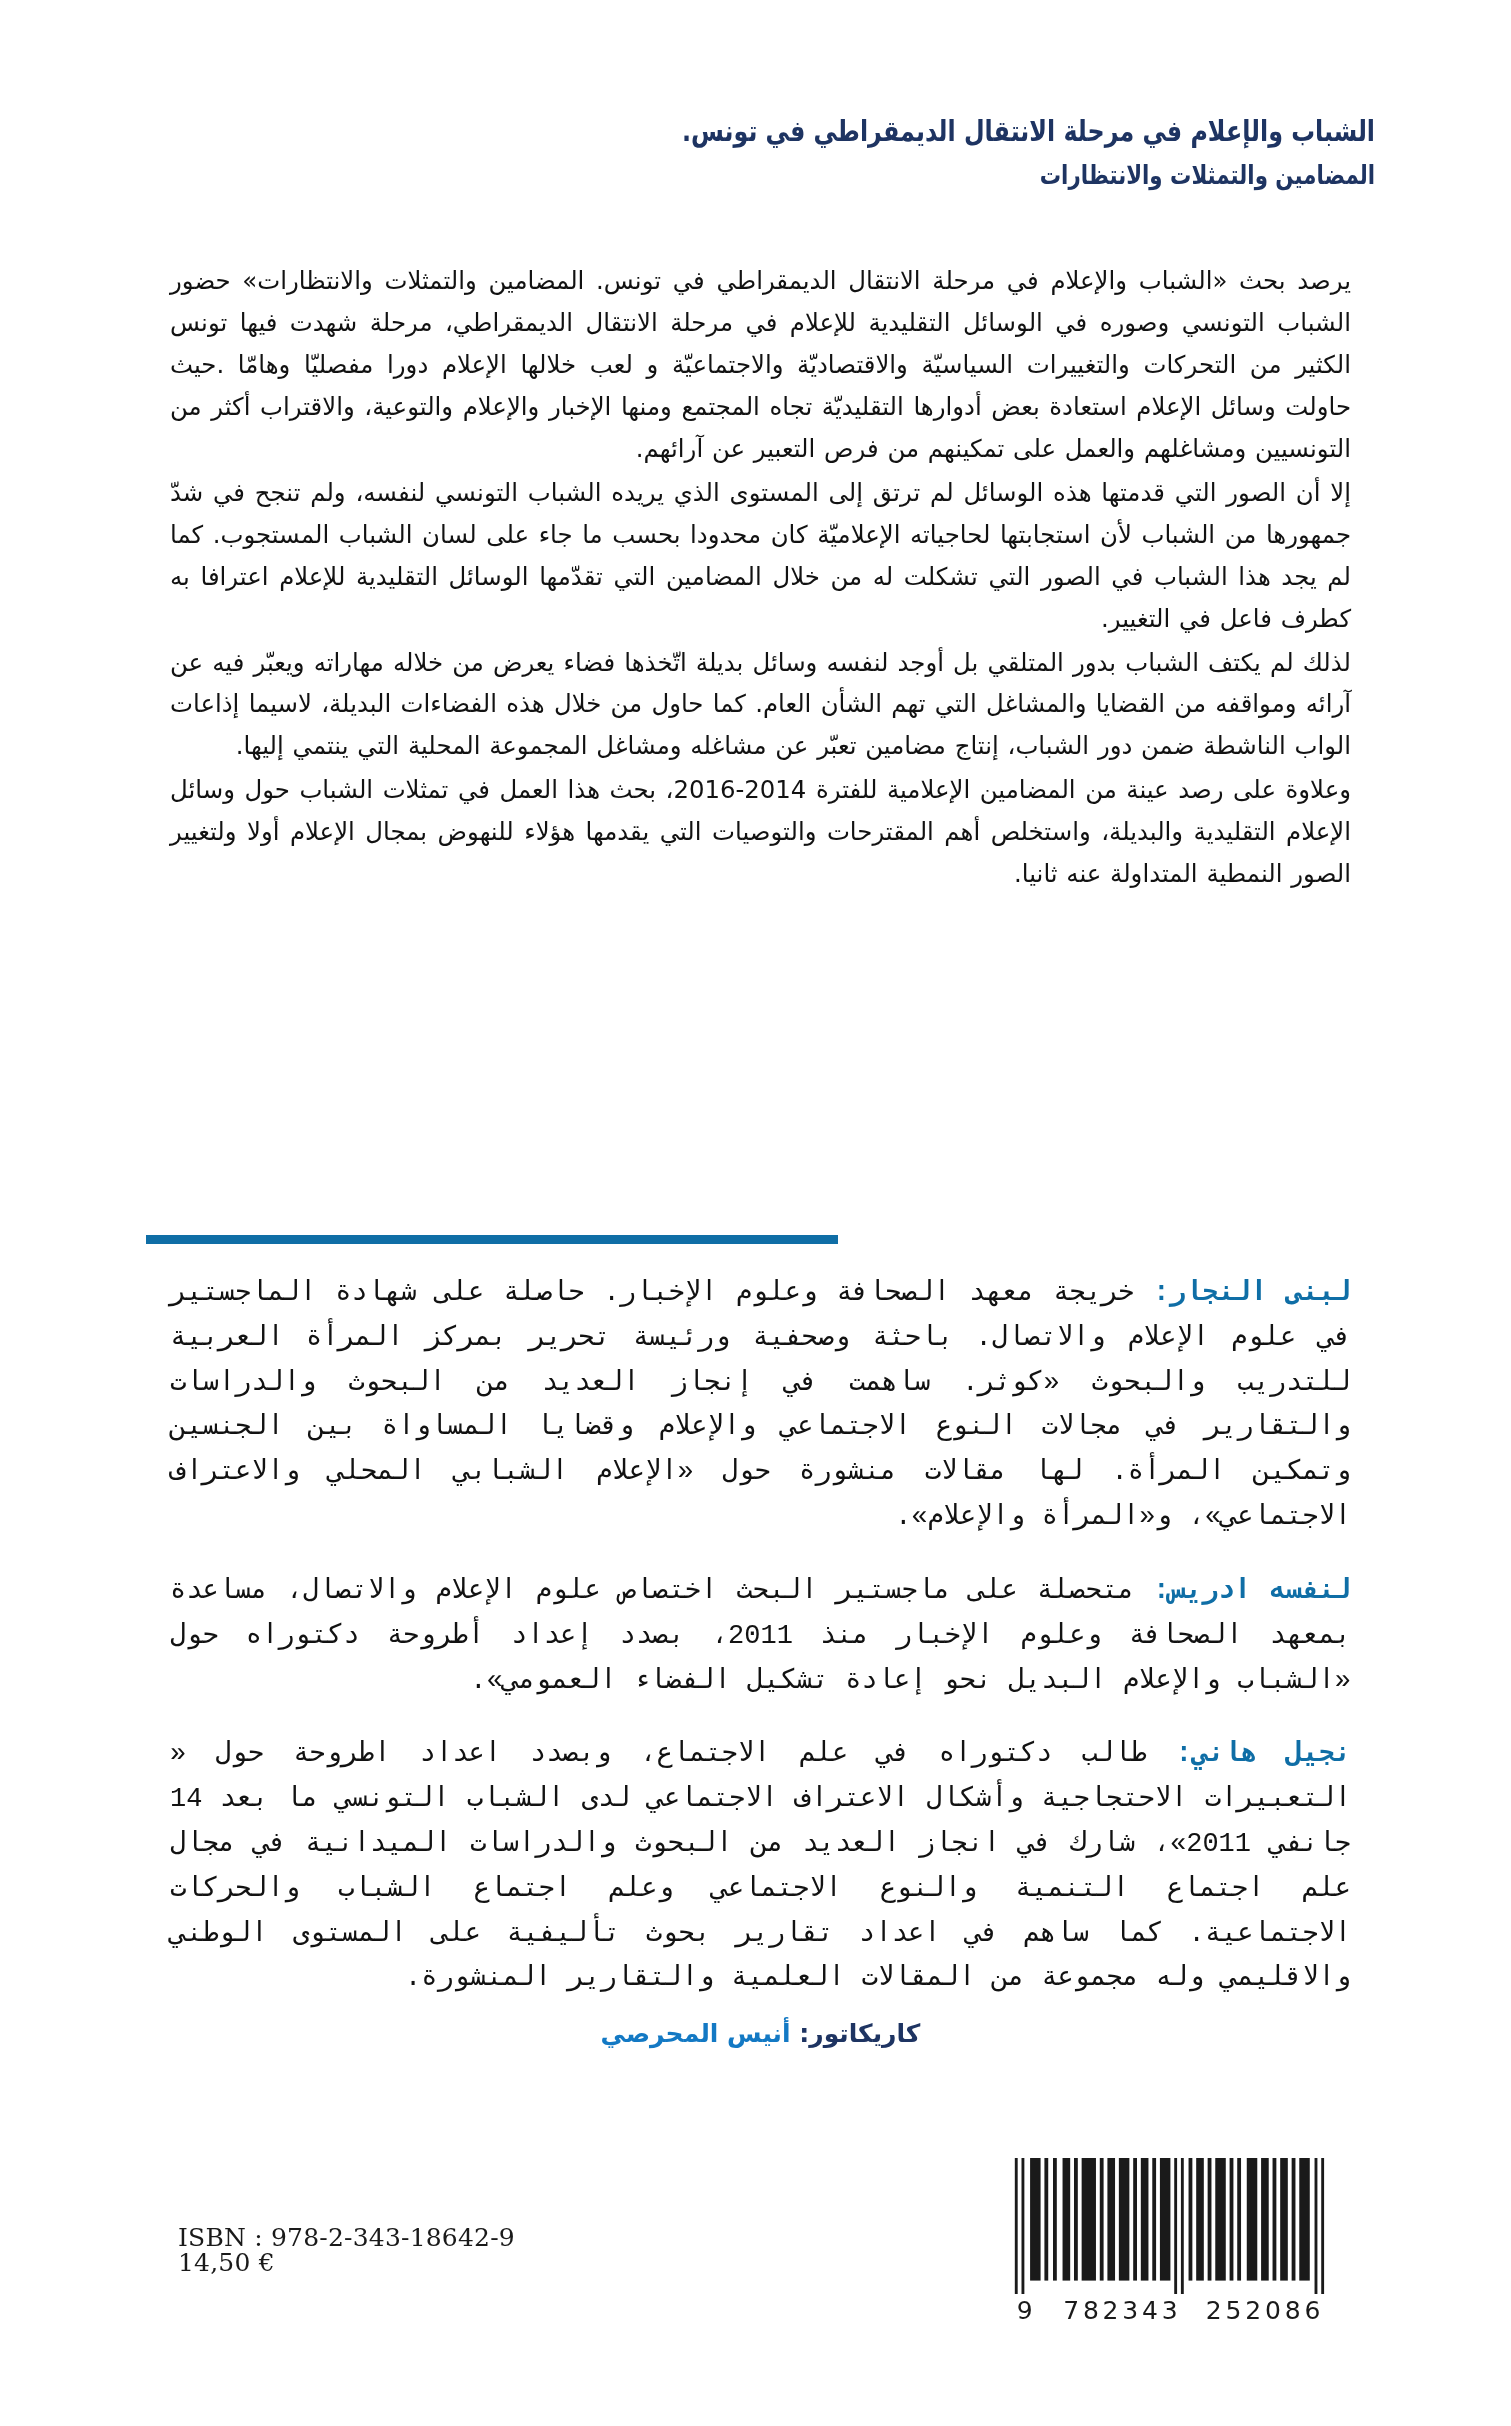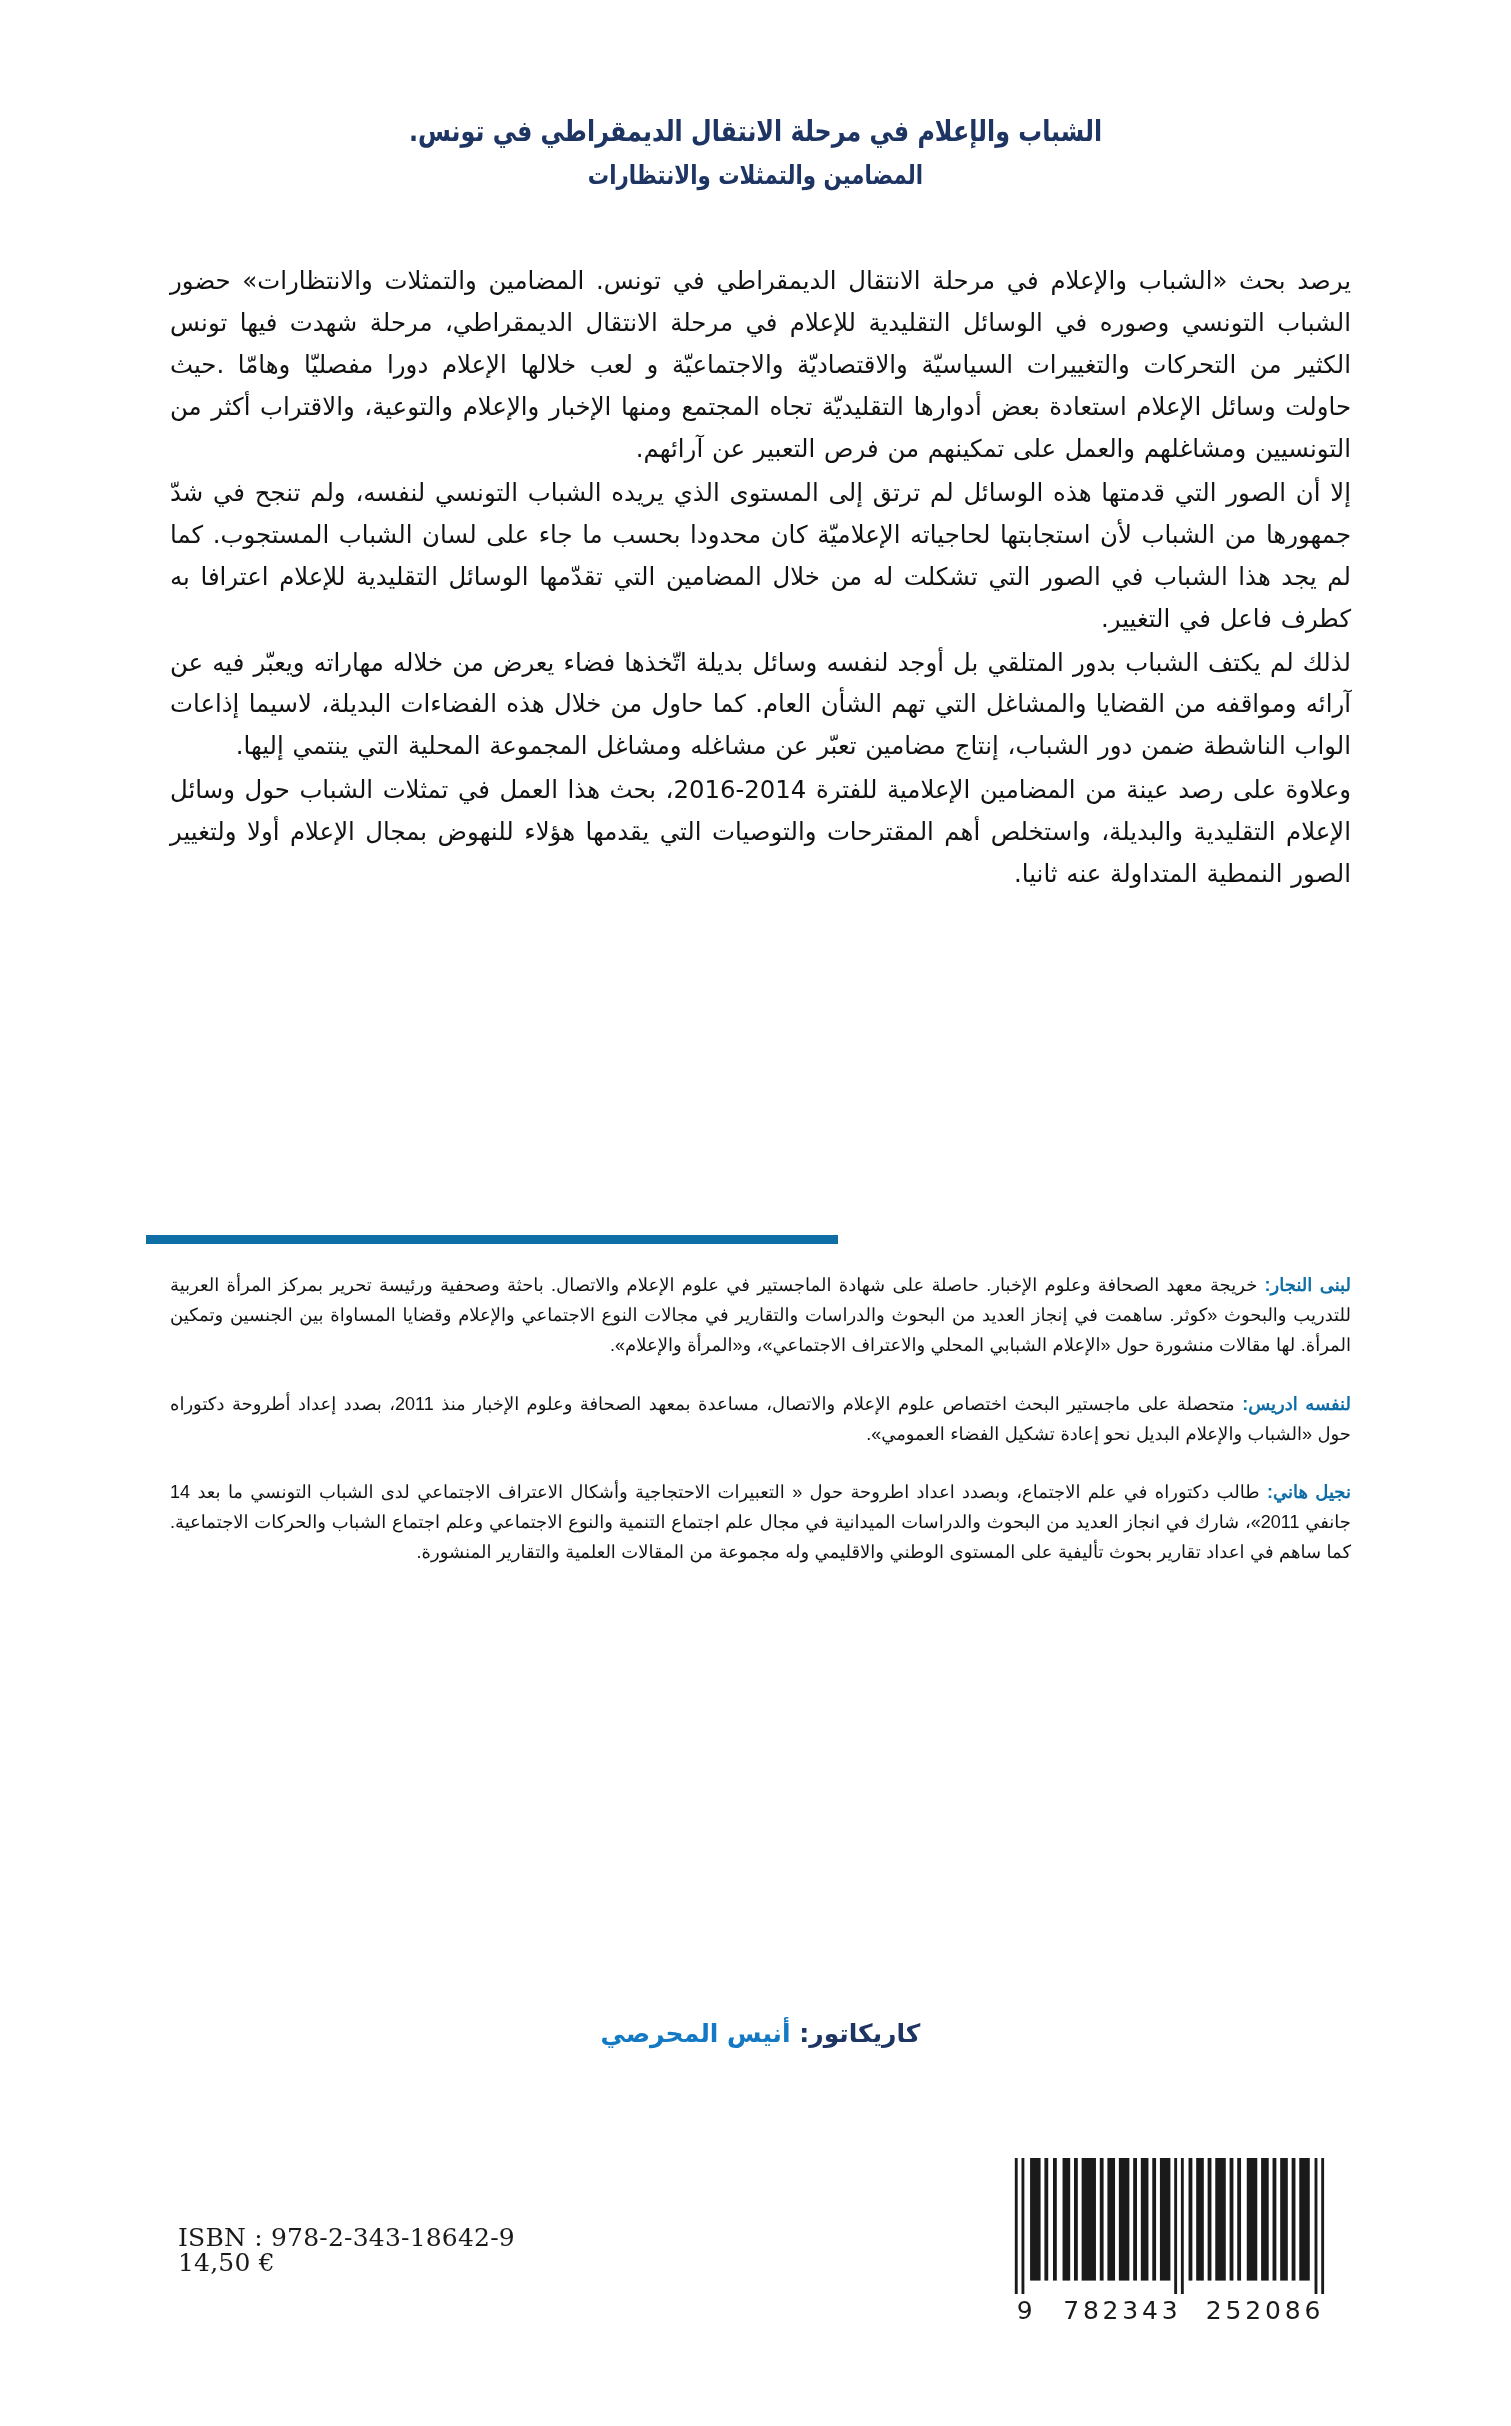--- a/index.html
+++ b/index.html
@@ -22,21 +22,21 @@
     inset: 0;
     background: #ffffff;
   }
 
   
   .title-block {
     position: absolute;
     top: 113px;
     left: 0;
     right: 0;
-    text-align: center;
+    text-align: right;
     direction: rtl;
   }
   .title-line-1 {
     font-family: "DejaVu Sans", "Liberation Sans", sans-serif;
     font-weight: 700;
     font-size: 29px;
     line-height: 1.28;
     letter-spacing: -0.4px;
     color: #1e3462;
     transform: scaleX(0.82);
@@ -89,22 +89,22 @@
 
   
   .bio-wrap {
     position: absolute;
     top: 1271px;
     left: 170px;
     width: 1181px;
     direction: rtl;
   }
   .bio {
-    font-family: Liberation Sans, sans-serif;
-    font-size: 18px;
+    font-family: Liberation Mono, monospace;
+    font-size: 27px;
     line-height: 1.66;
     color: #121212;
     margin: 0 0 29px 0;
     text-align: justify;
     text-align-last: right;
     word-spacing: 0.5px;
   }
   .bio-name {
     font-weight: 700;
     color: #0f6ea6;

